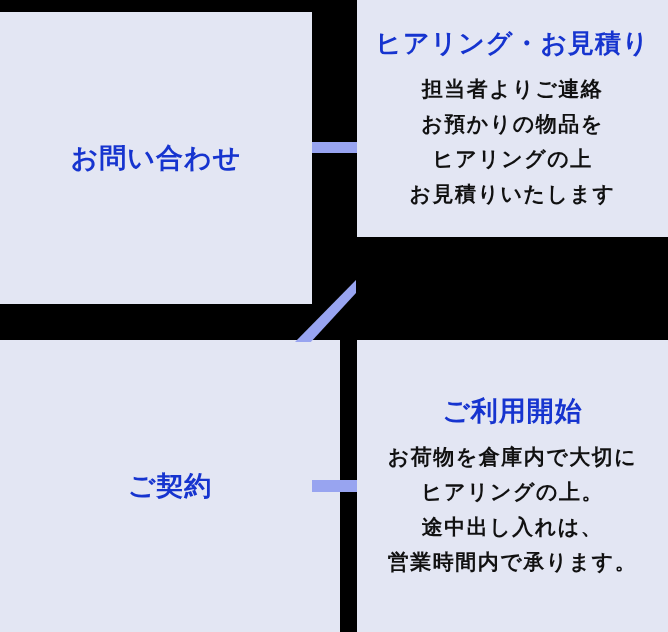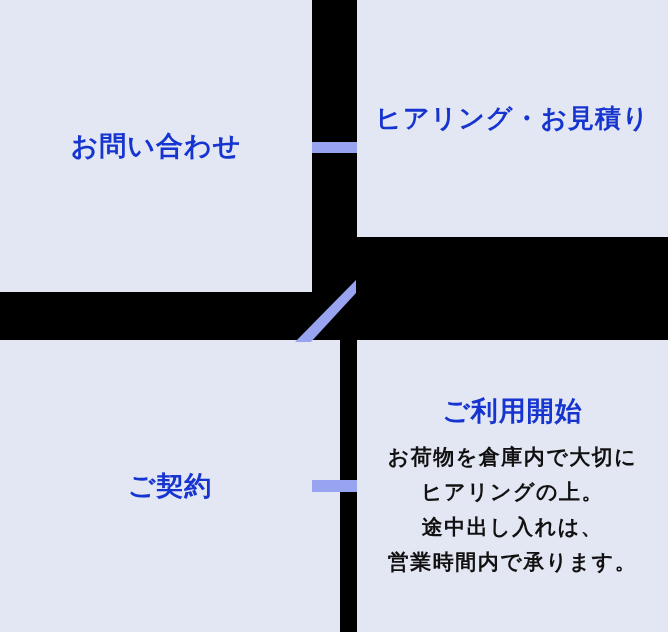--- a/index.html
+++ b/index.html
@@ -20,21 +20,21 @@
     background: #e3e6f3;
     display: flex;
     flex-direction: column;
     align-items: center;
     justify-content: center;
     text-align: center;
     gap: 10px;
     box-sizing: border-box;
     padding: 0 8px;
   }
-  .card-inquiry   { left: 0;     top: 0;     width: 312px; height: 292px; }
+  .card-inquiry   { left: 0;     top: 12px;     width: 312px; height: 292px; }
   .card-hearing   { left: 357px; top: 0;     width: 311px; height: 237px; }
   .card-contract  { left: 0;     top: 340px; width: 340px; height: 292px; }
   .card-start     { left: 357px; top: 340px; width: 311px; height: 292px; }
 
   .card-title {
     margin: 0;
     color: #1634cf;
     font-size: 27px;
     font-weight: 700;
     letter-spacing: 1px;
@@ -70,20 +70,24 @@
 <body>
 
 <div class="canvas">
 
   <section class="card card-inquiry">
     <h2 class="card-title">お問い合わせ</h2>
   </section>
 
   <section class="card card-hearing">
     <h2 class="card-title">ヒアリング・お見積り</h2>
+    <p class="card-body">担当者よりご連絡
+お預かりの物品を
+ヒアリングの上
+お見積りいたします</p>
   </section>
 
   <section class="card card-contract">
     <h2 class="card-title">ご契約</h2>
   </section>
 
   <section class="card card-start">
     <h2 class="card-title">ご利用開始</h2>
     <p class="card-body">お荷物を倉庫内で大切に
 ヒアリングの上。

